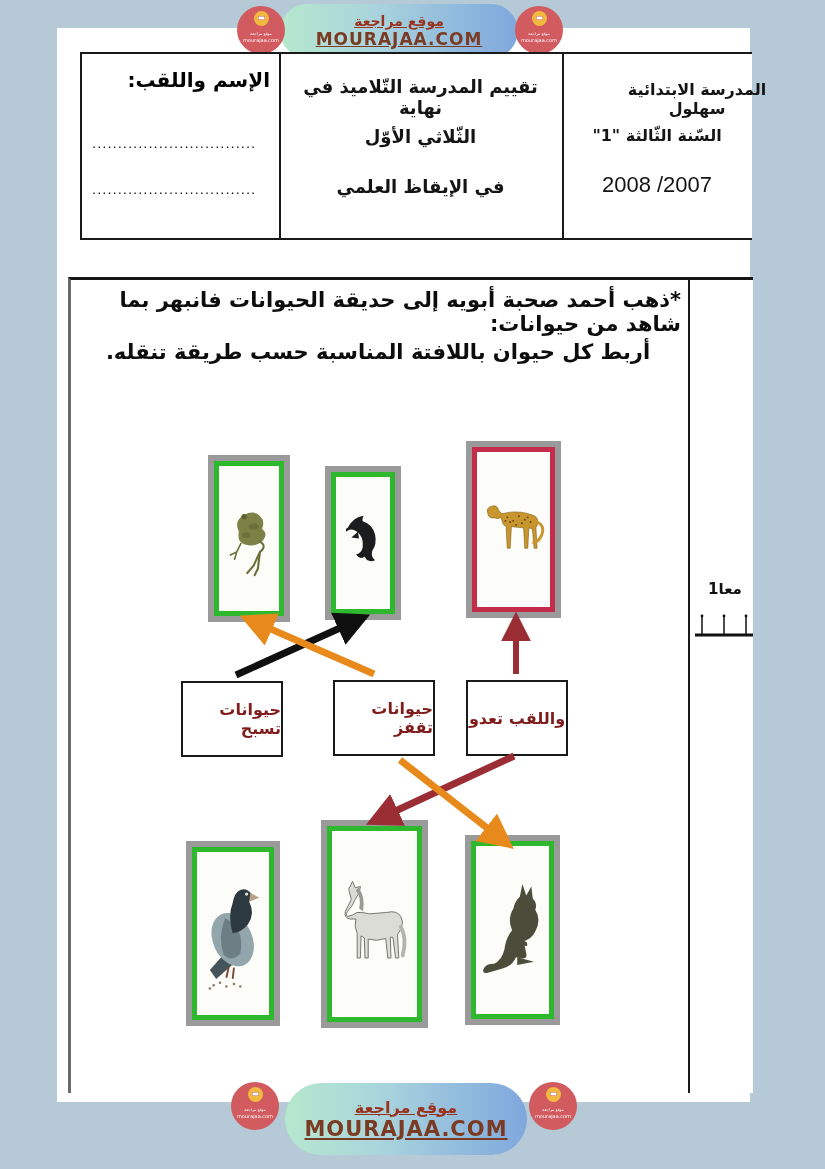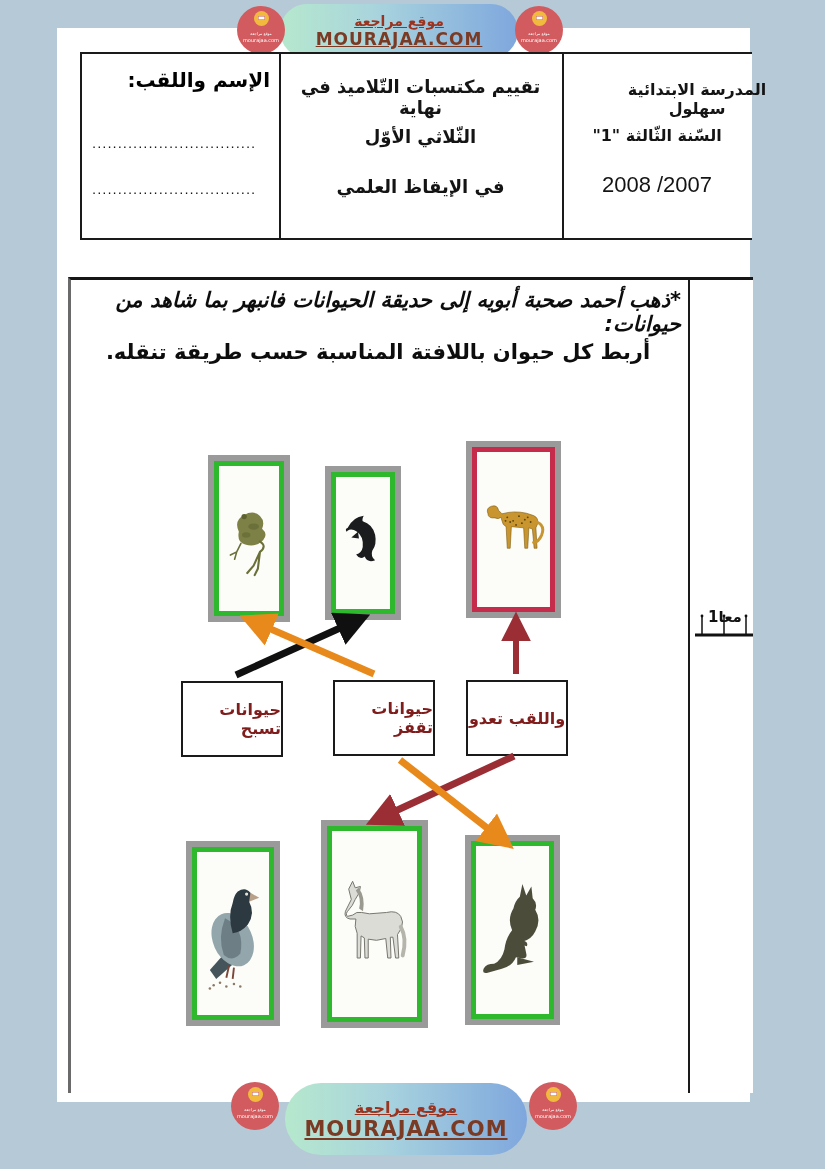--- a/index.html
+++ b/index.html
@@ -49,21 +49,21 @@
   .frame{background:#9a9a9a;padding:6px;box-sizing:border-box;}
   .frame .inner{width:100%;height:100%;background:#fcfcf9;border:5px solid #2db82d;box-sizing:border-box;
                 display:flex;align-items:center;justify-content:center;overflow:hidden;}
   .frame.red .inner{border-color:#c52b4a;}
   .frame svg{width:88%;height:92%;}
   
   .labelbox{width:102px;height:76px;border:2px solid #1a1a1a;background:#fff;box-sizing:border-box;
             display:flex;align-items:center;justify-content:center;
             direction:rtl;font-weight:bold;font-size:16px;color:#7f1d1d;}
   
-  .sidenote{direction:rtl;color:#111;font-size:15px;font-weight:bold;margin-top:28px;}
+  .sidenote{direction:rtl;color:#111;font-size:15px;font-weight:bold;}
 </style>
 </head>
 <body>
 
 <div class="abs page"></div>
 
 <div class="abs pill pill-top">
   <span class="site-ar">موقع مراجعة</span>
   <span class="site-en">MOURAJAA.COM</span>
 </div>
@@ -81,33 +81,33 @@
 </div>
 
 <div class="abs htable">
   <div class="abs vdiv" style="left:197px;"></div>
   <div class="abs vdiv" style="left:480px;"></div>
 
   <div class="abs cell-text school-line" style="left:482px;top:26px;width:186px;margin-left:40px;">المدرسة الابتدائية سهلول</div>
   <div class="abs cell-text school-line" style="left:482px;top:72px;width:186px;">السّنة الثّالثة "1"</div>
   <div class="abs cell-text year-line" style="left:482px;top:118px;width:186px;">2008 /2007</div>
 
-  <div class="abs cell-text title-line" style="left:201px;top:22px;width:275px;">تقييم مكتسبات التّلاميذ في نهاية</div>
+  <div class="abs cell-text title-line" style="left:201px;top:22px;width:275px;">تقييم المدرسة التّلاميذ في نهاية</div>
   <div class="abs cell-text title-line" style="left:201px;top:72px;width:275px;">الثّلاثي الأوّل</div>
   <div class="abs cell-text title-line" style="left:201px;top:122px;width:275px;">في الإيقاظ العلمي</div>
 
   <div class="abs name-label" style="left:8px;top:14px;width:180px;text-align:right;">الإسم واللقب:</div>
   <div class="abs dots" style="left:10px;top:82px;width:178px;">................................</div>
   <div class="abs dots" style="left:10px;top:128px;width:178px;">................................</div>
 </div>
 
 <div class="abs mainbox">
   <div class="abs mdiv"></div>
 
-  <div class="abs instr" style="left:4px;top:8px;width:606px;text-align:right;font-style:italic;">*ذهب أحمد صحبة أبويه إلى حديقة الحيوانات فانبهر بما شاهد من حيوانات:</div>
+  <div class="abs instr" style="left:4px;top:8px;width:606px;text-align:right;">*ذهب أحمد صحبة أبويه إلى حديقة الحيوانات فانبهر بما شاهد من حيوانات:</div>
   <div class="abs instr" style="left:4px;top:60px;width:606px;text-align:center;">أربط كل حيوان باللافتة المناسبة حسب طريقة تنقله.</div>
 
   <div class="abs sidenote" style="left:628px;top:300px;width:52px;text-align:center;">معا1</div>
   <svg class="abs" style="left:622px;top:325px;" width="62" height="34">
     <line x1="2" y1="30" x2="60" y2="30" stroke="#111" stroke-width="3"></line>
     <line x1="9" y1="12" x2="9" y2="30" stroke="#111" stroke-width="1.5"></line>
     <line x1="31" y1="12" x2="31" y2="30" stroke="#111" stroke-width="1.5"></line>
     <line x1="53" y1="12" x2="53" y2="30" stroke="#111" stroke-width="1.5"></line>
     <circle cx="9" cy="11" r="1.4" fill="#111"></circle>
       <circle cx="31" cy="11" r="1.4" fill="#111"></circle>

